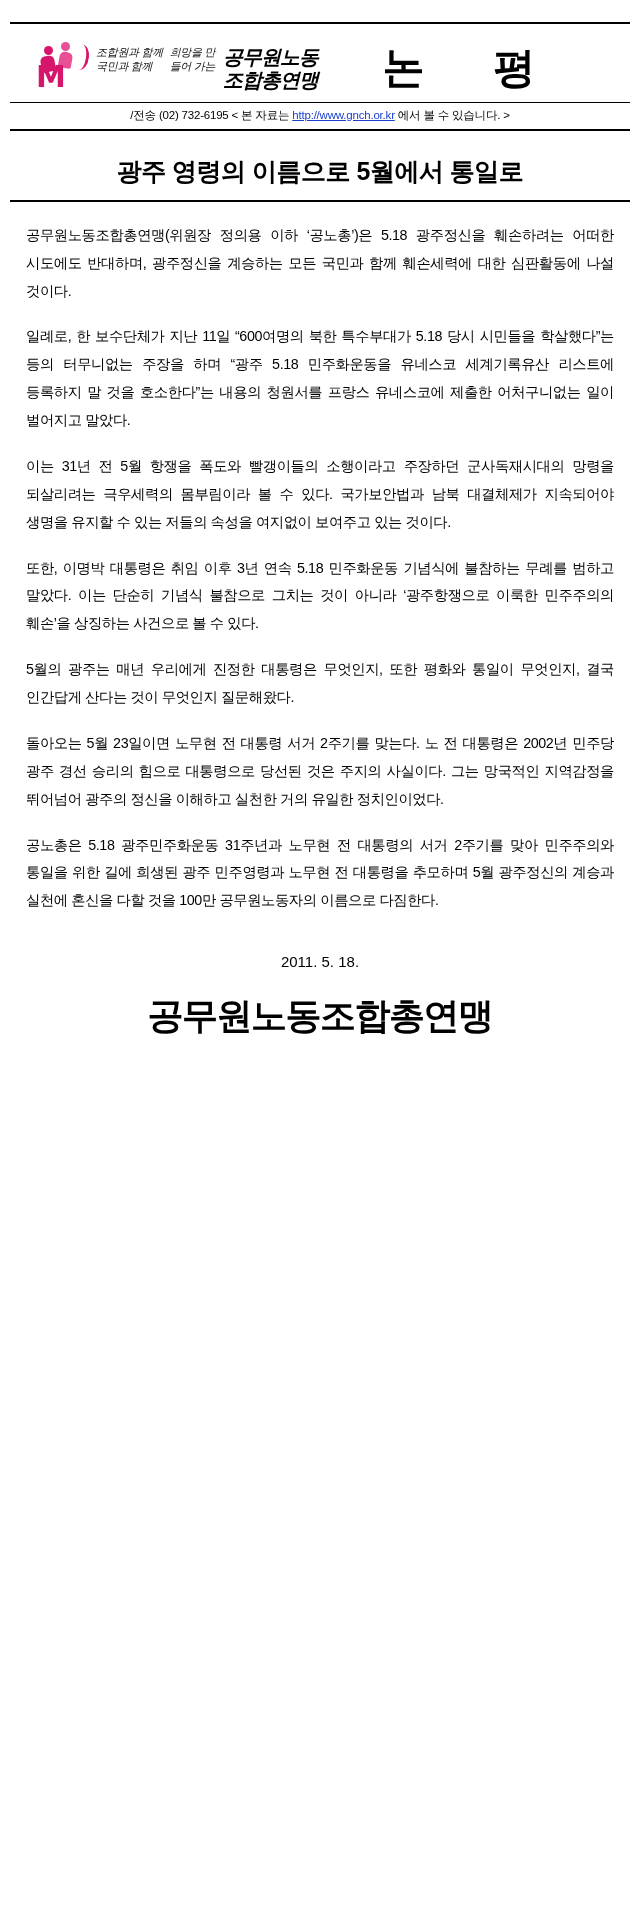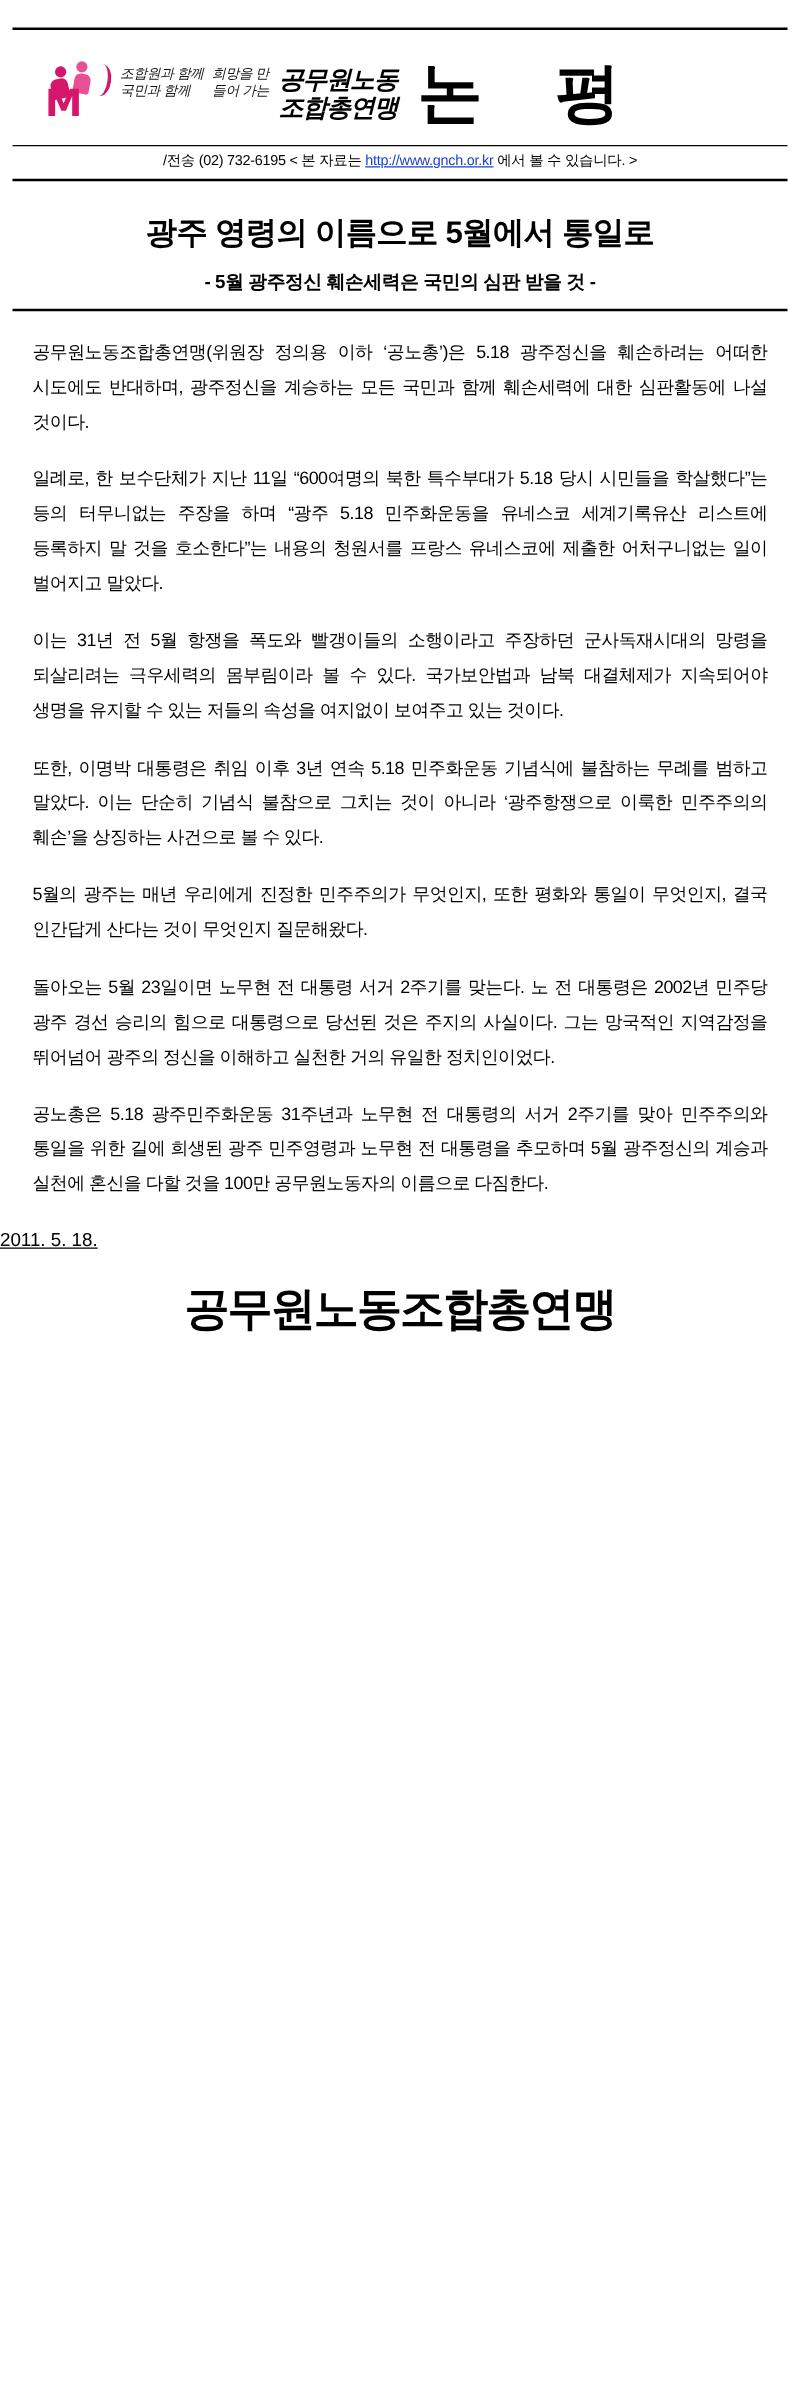--- a/index.html
+++ b/index.html
@@ -88,25 +88,26 @@
   .logo-name {
     font-size: 20px;
     font-weight: bold;
     letter-spacing: -1px;
     line-height: 1.15;
     margin-top: 1px;
     color: #000;
   }
   .masthead-title {
     flex: 1 1 auto;
-    font-size: 52px;
+    text-align: center;
+    font-size: 42px;
     font-weight: bold;
     letter-spacing: 22px;
     padding-right: 20px;
-    font-family: Liberation Sans, sans-serif;
+    font-family: Liberation Mono, monospace;
   }
 
   
   .addr-rules {
     margin: 0 10px;
     border-top: 1px solid #000;
   }
   .addr-rules.bottom { border-top: 2px solid #000; margin-top: 0; }
   .addr {
     text-align: center;
@@ -149,24 +150,24 @@
     font-size: 14.3px;
     line-height: 1.95;
     text-align: justify;
     margin: 0 0 18px 0;
     letter-spacing: -0.4px;
     word-break: keep-all;
   }
 
   
   .date {
+    text-align: center;
     font-size: 15px;
-    margin-top: 22px;
+    margin-top: 38px;
     letter-spacing: 0px;
-    text-decoration: underline;
   }
   .org-name {
     text-align: center;
     font-size: 36px;
     font-weight: bold;
     letter-spacing: -1.5px;
     margin-top: 22px;
     padding-bottom: 26px;
   }
 </style>
@@ -196,29 +197,28 @@
     <div class="masthead-title">논   평</div>
   </div>
 
   <div class="addr-rules"></div>
   <div class="addr">
     <div><span>/전송 (02) 732-6195 &lt; 본 자료는 </span><span class="link">http://www.gnch.or.kr</span><span> 에서 볼 수 있습니다. &gt;</span></div>
   </div>
   <div class="addr-rules bottom"></div>
 
   <h1 class="headline">광주 영령의 이름으로 5월에서 통일로</h1>
-  <h2 class="subhead">- 5월 광주정신 훼손세력은 국민의 심판 받을 것 -</h2>
   <div class="head-rule"></div>
 
   <div class="body-copy">
     <p>공무원노동조합총연맹(위원장 정의용 이하 ‘공노총’)은 5.18 광주정신을 훼손하려는 어떠한 시도에도 반대하며, 광주정신을 계승하는 모든 국민과 함께 훼손세력에 대한 심판활동에 나설 것이다.</p>
     <p>일례로, 한 보수단체가 지난 11일 “600여명의 북한 특수부대가 5.18 당시 시민들을 학살했다”는 등의 터무니없는 주장을 하며 “광주 5.18 민주화운동을 유네스코 세계기록유산 리스트에 등록하지 말 것을 호소한다”는 내용의 청원서를 프랑스 유네스코에 제출한 어처구니없는 일이 벌어지고 말았다.</p>
     <p>이는 31년 전 5월 항쟁을 폭도와 빨갱이들의 소행이라고 주장하던 군사독재시대의 망령을 되살리려는 극우세력의 몸부림이라 볼 수 있다. 국가보안법과 남북 대결체제가 지속되어야 생명을 유지할 수 있는 저들의 속성을 여지없이 보여주고 있는 것이다.</p>
     <p>또한, 이명박 대통령은 취임 이후 3년 연속 5.18 민주화운동 기념식에 불참하는 무례를 범하고 말았다. 이는 단순히 기념식 불참으로 그치는 것이 아니라 ‘광주항쟁으로 이룩한 민주주의의 훼손’을 상징하는 사건으로 볼 수 있다.</p>
-    <p>5월의 광주는 매년 우리에게 진정한 민주주의가 무엇인지, 또한 평화와 통일이 무엇인지, 결국 인간답게 산다는 것이 무엇인지 질문해왔다.</p>
+    <p>5월의 광주는 매년 우리에게 진정한 대통령은 무엇인지, 또한 평화와 통일이 무엇인지, 결국 인간답게 산다는 것이 무엇인지 질문해왔다.</p>
     <p>돌아오는 5월 23일이면 노무현 전 대통령 서거 2주기를 맞는다. 노 전 대통령은 2002년 민주당 광주 경선 승리의 힘으로 대통령으로 당선된 것은 주지의 사실이다. 그는 망국적인 지역감정을 뛰어넘어 광주의 정신을 이해하고 실천한 거의 유일한 정치인이었다.</p>
     <p>공노총은 5.18 광주민주화운동 31주년과 노무현 전 대통령의 서거 2주기를 맞아 민주주의와 통일을 위한 길에 희생된 광주 민주영령과 노무현 전 대통령을 추모하며 5월 광주정신의 계승과 실천에 혼신을 다할 것을 100만 공무원노동자의 이름으로 다짐한다.</p>
   </div>
 
   <div class="date">2011.  5.  18.</div>
   <div class="org-name">공무원노동조합총연맹</div>
 
 </div>
 
 </body></html>

